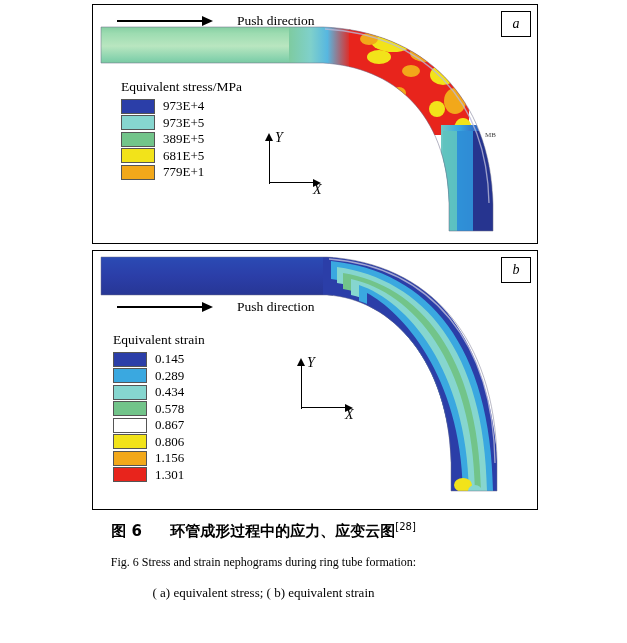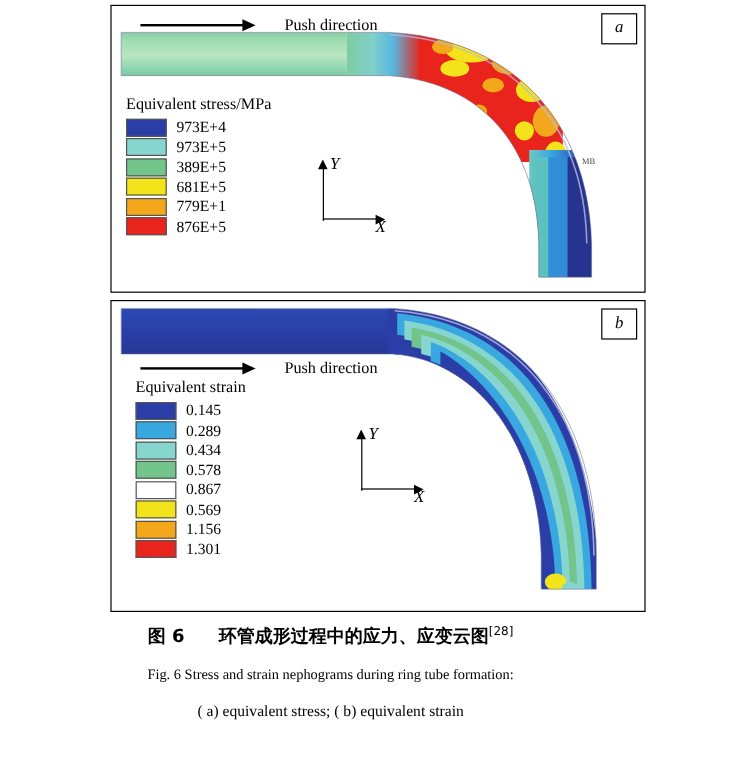--- a/index.html
+++ b/index.html
@@ -169,21 +169,21 @@
     position: absolute;
     font-style: italic;
     font-size: 14px;
   }
   .axes .lbl-y { left: 14px; top: 0px; }
   .axes .lbl-x { left: 52px; top: 52px; }
 
   
   .caption {
     position: absolute;
-    left: 16px;
+    left: 4px;
     width: 519px;
     text-align: center;
   }
   #cap-cn {
     top: 521px;
     font-size: 15px;
     font-weight: bold;
     font-family: "DejaVu Sans", sans-serif;
   }
   #cap-cn .sup {
@@ -284,45 +284,41 @@
 
       <path d="M232,24 C330,30 394,94 396,198" fill="none" stroke="#b9b9d8" stroke-width="1.3" opacity="0.8"></path>
       <text x="392" y="132" font-size="7" fill="#444" font-family="Liberation Serif, serif">MB</text>
     </svg>
 
     <div class="push-row" style="left:24px; top:8px;">
       <span class="arrow-line"></span>
       <span class="push-label">Push direction</span>
     </div>
 
-    <div class="legend" style="left:12px; top:74px;">
+    <div class="legend" style="left:28px; top:74px;">
       <div class="legend-title">Equivalent stress/MPa</div>
       <div class="legend-row">
         <span class="legend-swatch" style="background:#2b3ea8"></span>
         <span class="legend-text">973E+4</span>
       </div>
       <div class="legend-row">
         <span class="legend-swatch" style="background:#86d6cf"></span>
         <span class="legend-text">973E+5</span>
       </div>
       <div class="legend-row">
         <span class="legend-swatch" style="background:#72c48a"></span>
         <span class="legend-text">389E+5</span>
       </div>
       <div class="legend-row">
         <span class="legend-swatch" style="background:#f2e31a"></span>
         <span class="legend-text">681E+5</span>
       </div>
       <div class="legend-row">
         <span class="legend-swatch" style="background:#f2a81a"></span>
         <span class="legend-text">779E+1</span>
-      </div>
-      <div class="legend-row">
-        <span class="legend-swatch" style="background:#e8241c"></span>
-        <span class="legend-text">876E+5</span>
       </div>
     </div>
 
     <div class="axes" style="left:168px; top:125px;">
       <span class="varrow"></span>
       <span class="v"></span>
       <span class="h"></span>
       <span class="harrow"></span>
       <span class="lbl lbl-y">Y</span>
       <span class="lbl lbl-x">X</span>
@@ -376,21 +372,21 @@
       <path d="M8,6 L234,6 C336,12 402,86 404,210 L404,240 L358,240 L358,212
                C356,112 300,48 234,44 L8,44 Z" fill="none" stroke="#6d6d8a" stroke-width="0.8" opacity="0.6"></path>
       <path d="M236,8 C338,16 400,90 402,212" fill="none" stroke="#b9b9d8" stroke-width="1.3" opacity="0.85"></path>
     </svg>
 
     <div class="push-row" style="left:24px; top:48px;">
       <span class="arrow-line"></span>
       <span class="push-label">Push direction</span>
     </div>
 
-    <div class="legend" style="left:20px; top:64px;text-align:right;">
+    <div class="legend" style="left:20px; top:81px;text-align:right;">
       <div class="legend-title">Equivalent strain</div>
       <div class="legend-row">
         <span class="legend-swatch" style="background:#2b3ea8"></span>
         <span class="legend-text">0.145</span>
       </div>
       <div class="legend-row">
         <span class="legend-swatch" style="background:#3aa8e0"></span>
         <span class="legend-text">0.289</span>
       </div>
       <div class="legend-row">
@@ -400,21 +396,21 @@
       <div class="legend-row">
         <span class="legend-swatch" style="background:#72c48a"></span>
         <span class="legend-text">0.578</span>
       </div>
       <div class="legend-row">
         <span class="legend-swatch" style="background:#ffffff"></span>
         <span class="legend-text">0.867</span>
       </div>
       <div class="legend-row">
         <span class="legend-swatch" style="background:#f2e31a"></span>
-        <span class="legend-text">0.569</span>
+        <span class="legend-text">0.806</span>
       </div>
       <div class="legend-row">
         <span class="legend-swatch" style="background:#f2a81a"></span>
         <span class="legend-text">1.156</span>
       </div>
       <div class="legend-row">
         <span class="legend-swatch" style="background:#e8241c"></span>
         <span class="legend-text">1.301</span>
       </div>
     </div>

